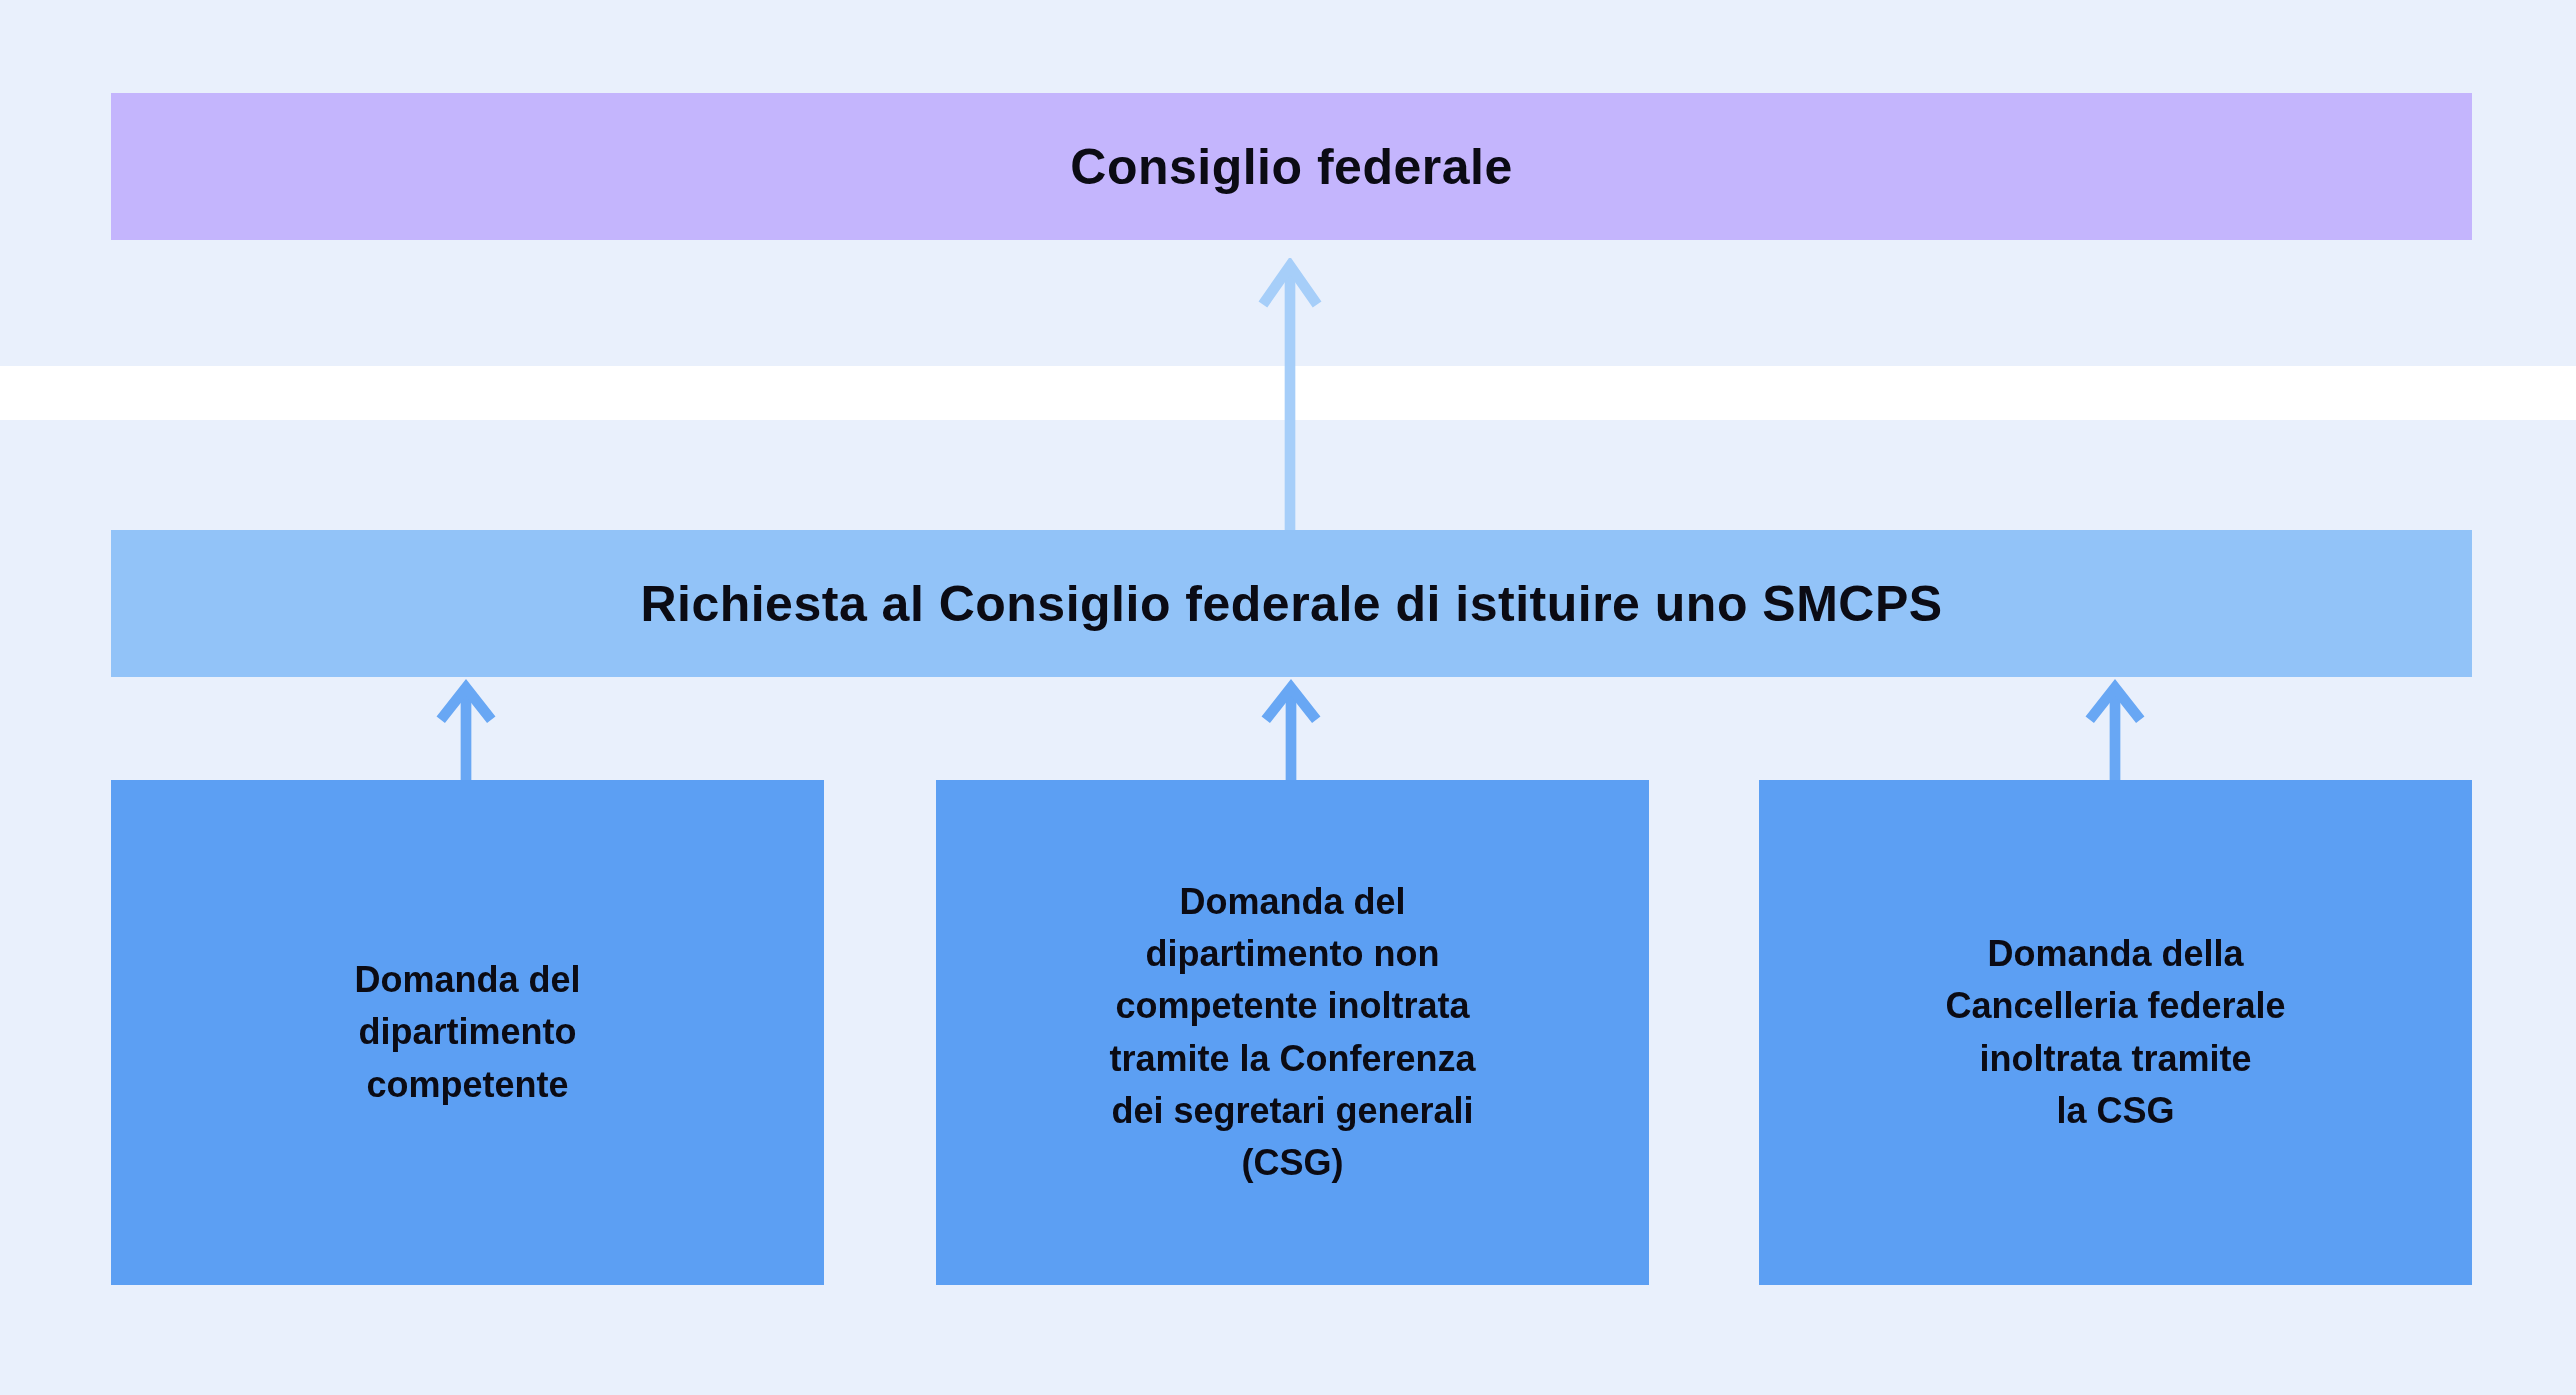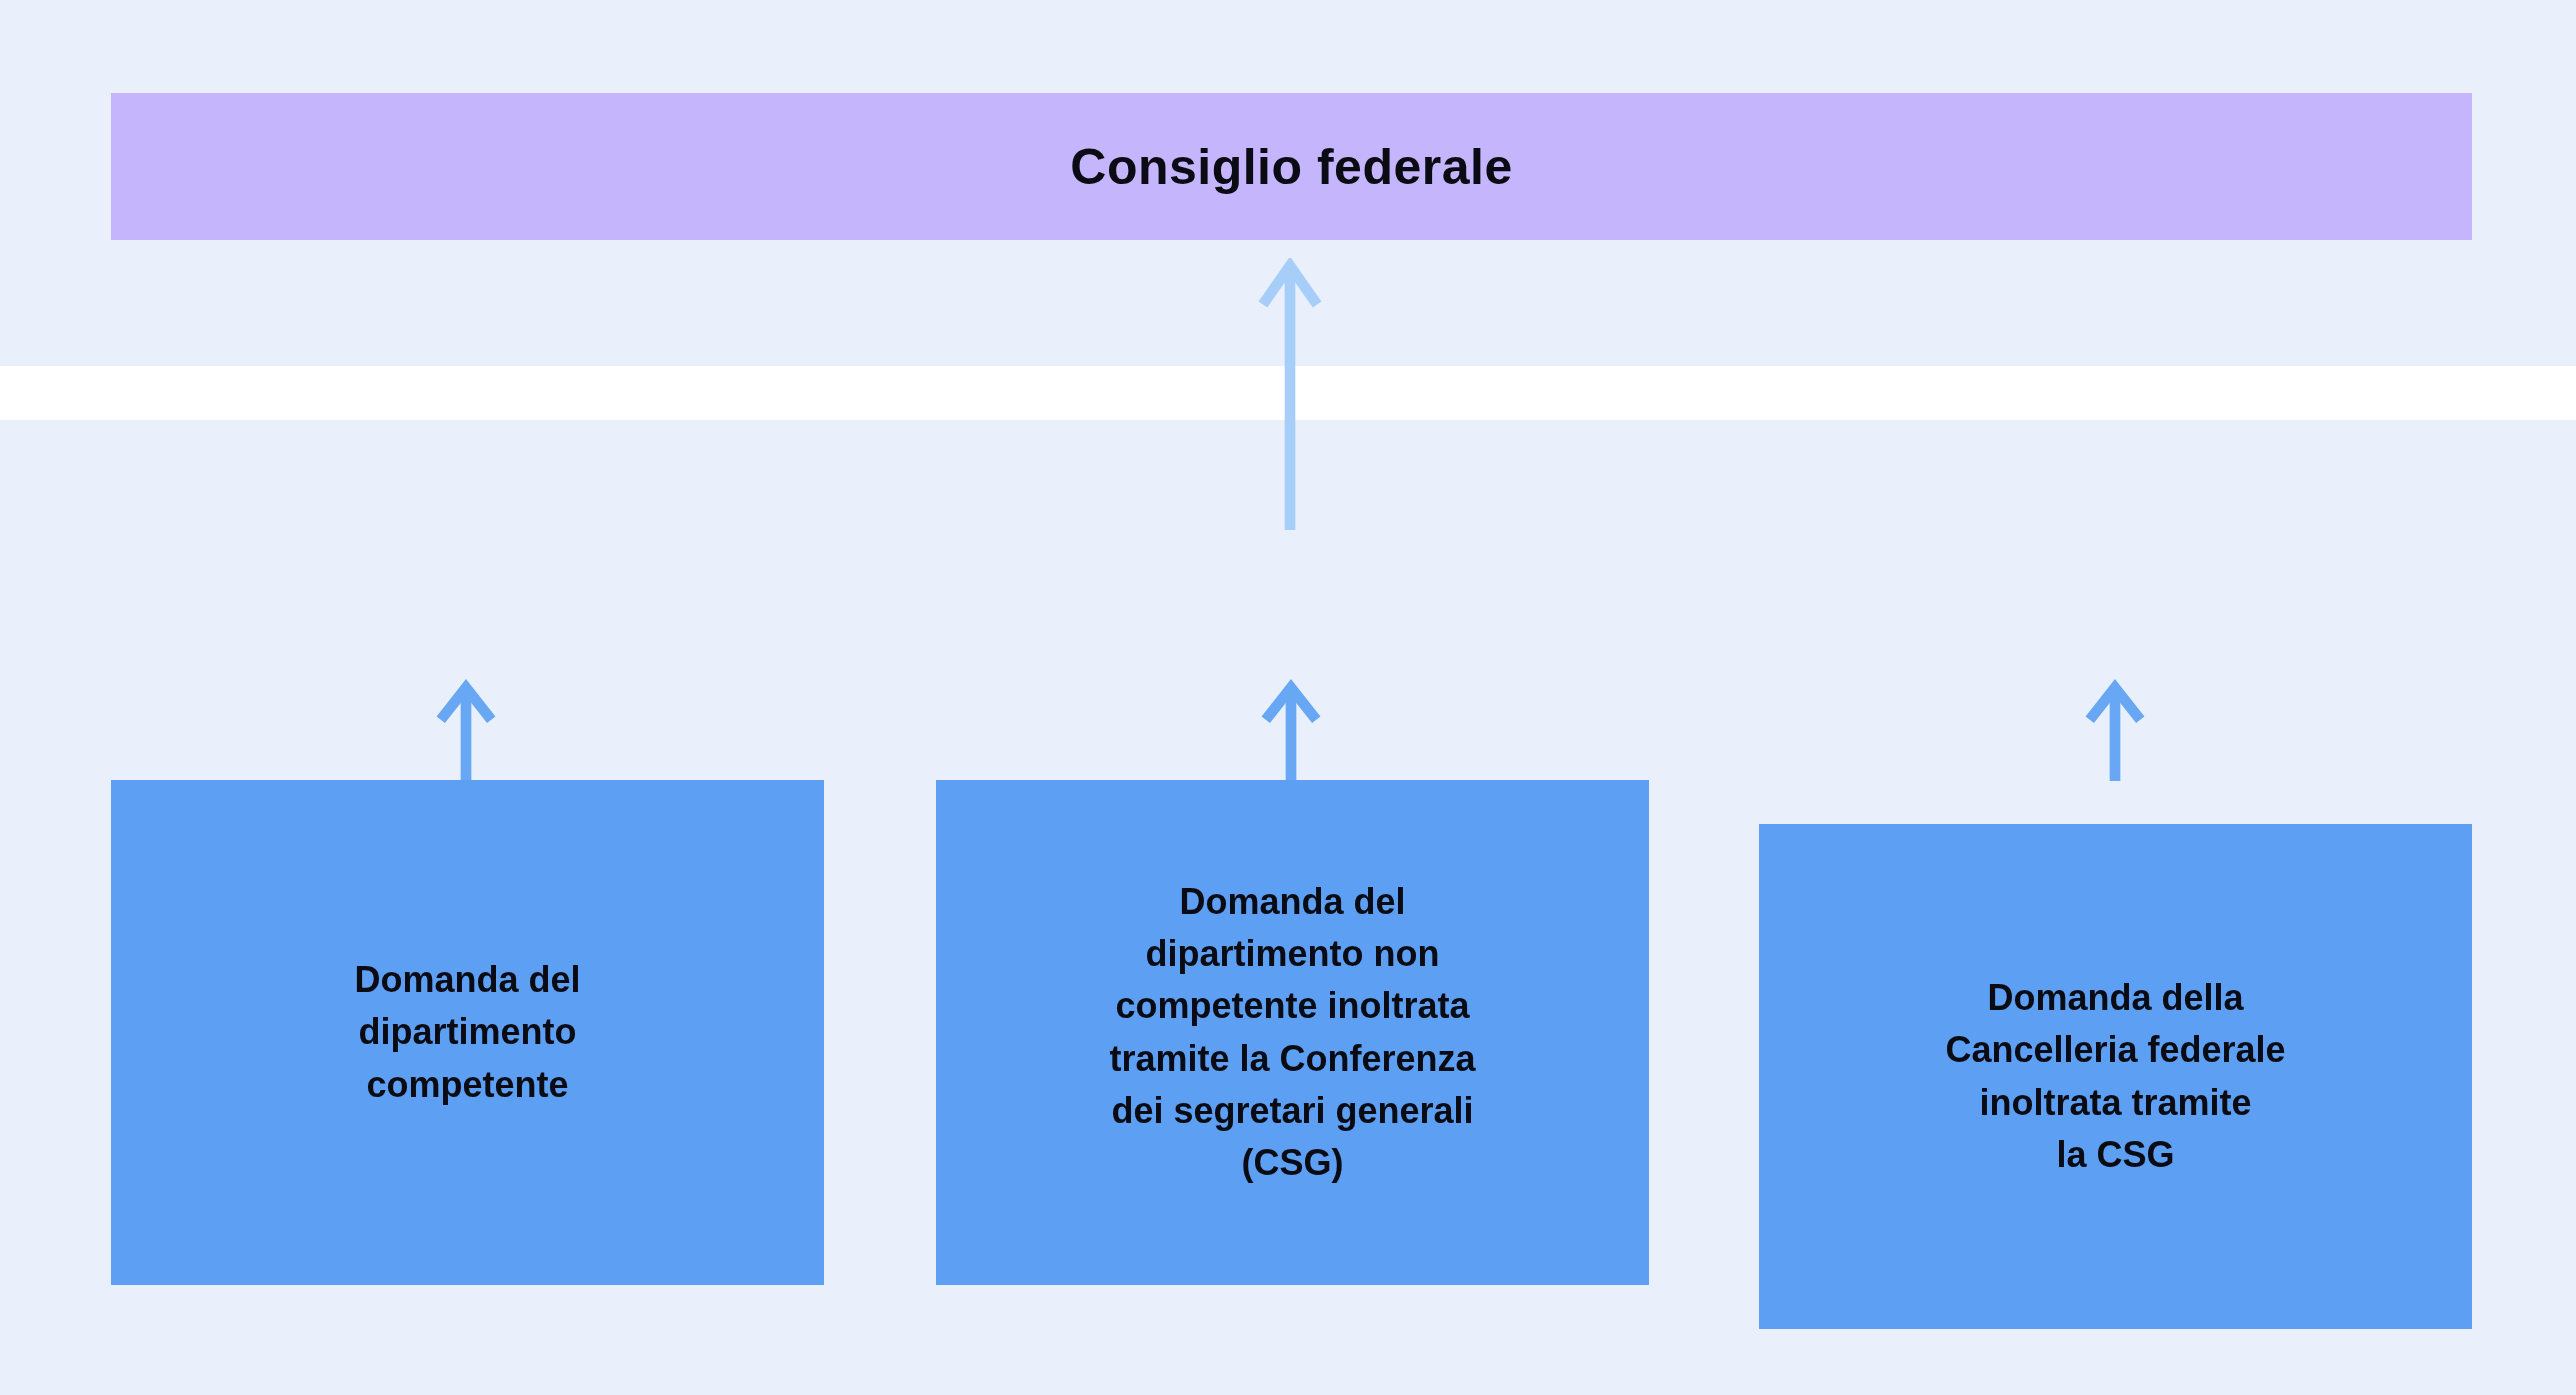--- a/index.html
+++ b/index.html
@@ -57,21 +57,21 @@
     text-align: center;
     font-weight: bold;
     font-size: 36px;
     line-height: 1.45;
     white-space: pre-line;
     padding: 0 19.4px;
     box-sizing: border-box;
   }
   .box.b1 { left: 111px; }
   .box.b2 { left: 936px; }
-  .box.b3 { left: 1759px; margin-top: 44px; }
+  .box.b3 { left: 1759px; }
   .arrow {
     position: absolute;
     display: block;
   }
   .arrow-big {
     left: 1256px;
     top: 258px;
     width: 68px;
     height: 272px;
   }
@@ -93,20 +93,23 @@
 
   <div class="bar top">
     <span>Consiglio federale</span>
   </div>
 
   <svg class="arrow arrow-big" viewBox="0 0 70 281">
     <path d="M35 281 L35 12" stroke="#a6cef9" stroke-width="11" fill="none"></path>
     <path d="M7 48 L35 8 L63 48" stroke="#a6cef9" stroke-width="11" fill="none"></path>
   </svg>
 
+  <div class="bar middle">
+    <span>Richiesta al Consiglio federale di istituire uno SMCPS</span>
+  </div>
 
   <svg class="arrow arrow-small a1" viewBox="0 0 70 105">
     <path d="M35 105 L35 12" stroke="#68a7f4" stroke-width="11" fill="none"></path>
     <path d="M9 42 L35 9 L61 42" stroke="#68a7f4" stroke-width="11" fill="none"></path>
   </svg>
   <svg class="arrow arrow-small a2" viewBox="0 0 70 105">
     <path d="M35 105 L35 12" stroke="#68a7f4" stroke-width="11" fill="none"></path>
     <path d="M9 42 L35 9 L61 42" stroke="#68a7f4" stroke-width="11" fill="none"></path>
   </svg>
   <svg class="arrow arrow-small a3" viewBox="0 0 70 105">

